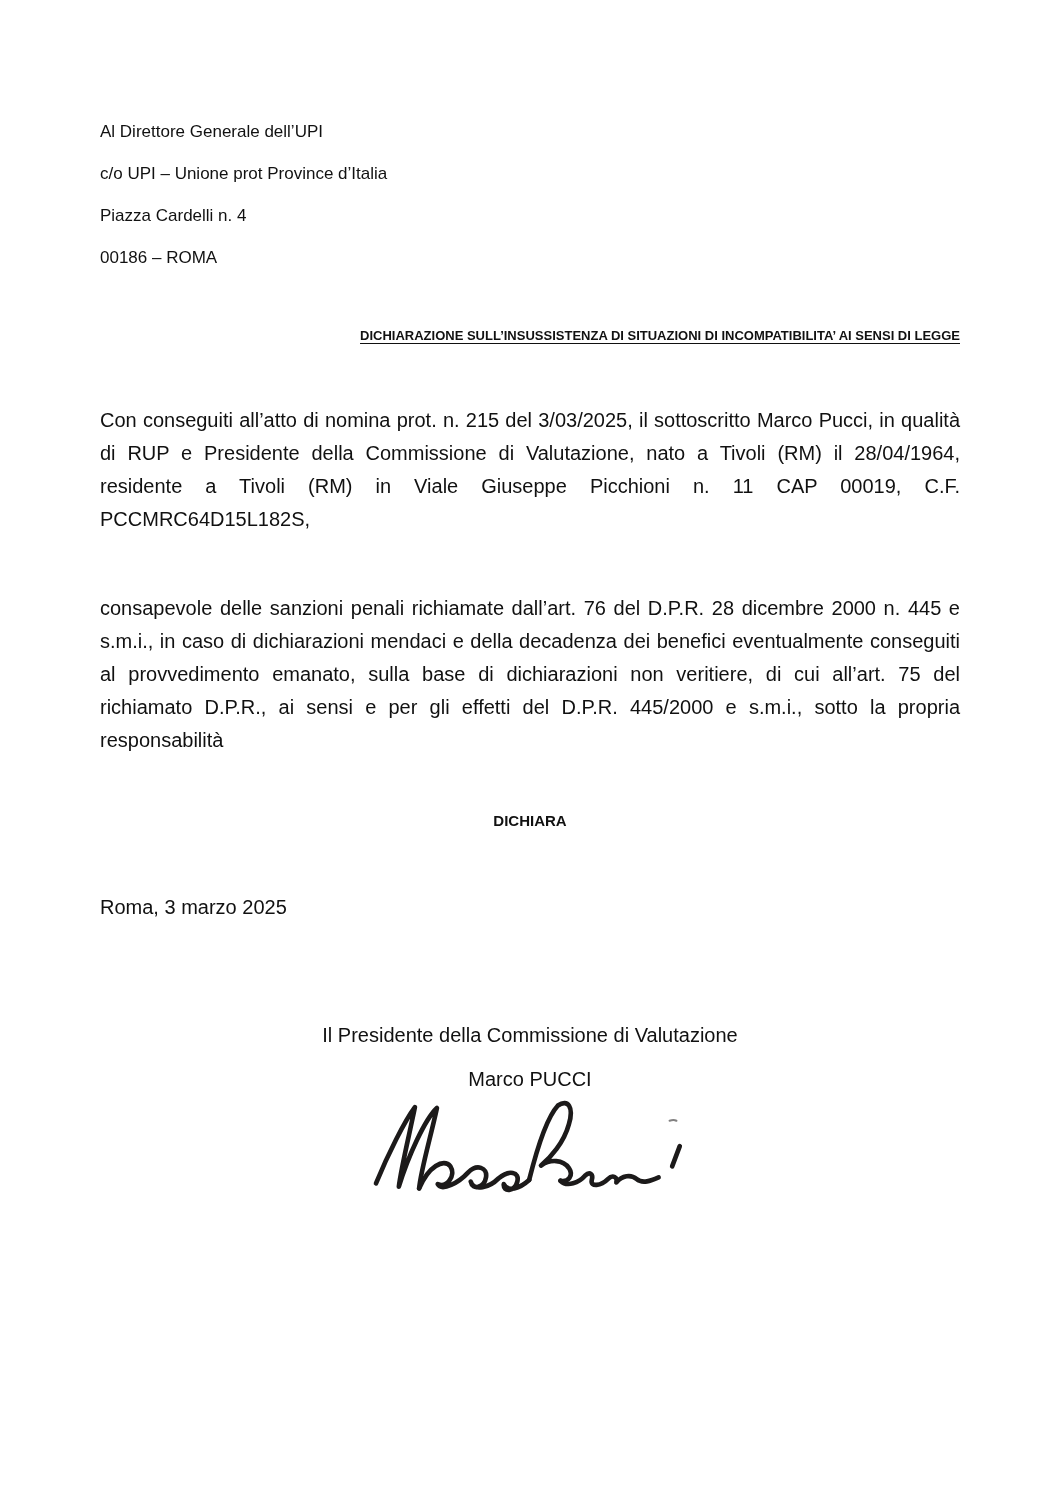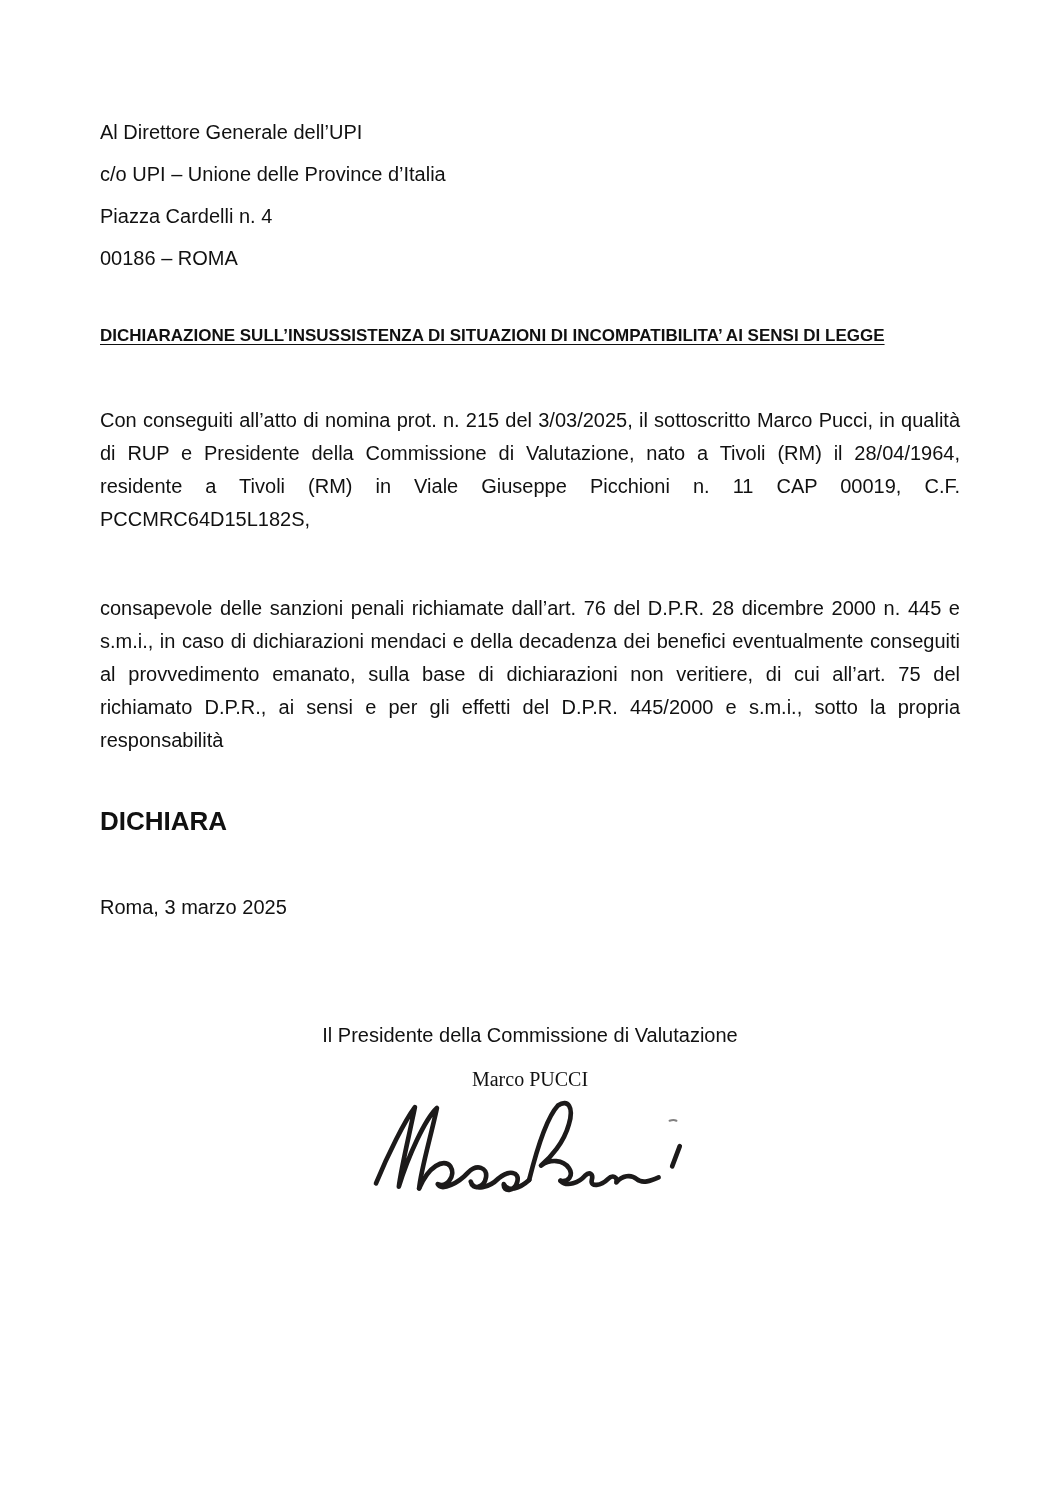--- a/index.html
+++ b/index.html
@@ -13,47 +13,47 @@
     height: 1497px;
     background: #ffffff;
     color: #111111;
     font-family: "Liberation Sans", "DejaVu Sans", sans-serif;
     overflow: hidden;
     box-sizing: border-box;
     padding: 122px 98px 0 100px;
   }
   .address p {
     margin: 0 0 22px 0;
-    font-size: 20px;
+    font-size: 17px;
     line-height: 20px;
     white-space: nowrap;
   }
   .doc-title {
     margin: 56px 0 0 0;
-    text-align: left;
-    font-size: 17px;
+    text-align: right;
+    font-size: 13px;
     font-weight: bold;
     line-height: 24px;
   }
   .doc-title .u {
     text-decoration: underline;
     text-underline-offset: 3px;
   }
   .para {
     margin: 56px 0 0 0;
     font-size: 20px;
     line-height: 33px;
     text-align: justify;
   }
   .para.second {
   }
   .dichiara {
     margin: 52px 0 0 0;
-    text-align: left;
-    font-size: 26px;
+    text-align: center;
+    font-size: 15px;
     font-weight: bold;
     line-height: 24px;
   }
   .decl-text {
     margin: 46px 0 0 0;
     font-size: 20px;
     line-height: 24px;
   }
   .date-line {
     margin: 62px 0 0 0;
@@ -66,42 +66,41 @@
   }
   .sign-role {
     margin: 4px;
     font-size: 20px;
     line-height: 24px;
   }
   .sign-name {
     margin: 20px 0 0 0;
     font-size: 20px;
     line-height: 24px;
-    font-family: Liberation Serif, serif;
   }
   .signature-wrap {
     margin: 6px auto 0 auto;
     width: 380px;
     height: 110px;
   }
   .signature-wrap svg {
     display: block;
     width: 100%;
     height: 100%;
   }
   b { font-weight: normal; }
 </style>
 </head>
 <body>
 
 <div class="page">
 
   <div class="address">
     <p>Al Direttore Generale dell’UPI</p>
-    <p>c/o UPI – Unione delle Province d’Italia</p>
+    <p>c/o UPI – Unione prot Province d’Italia</p>
     <p>Piazza Cardelli n. 4</p>
     <p>00186 – ROMA</p>
   </div>
 
   <p class="doc-title">
     <span class="u">DICHIARAZIONE SULL’INSUSSISTENZA DI SITUAZIONI DI INCOMPATIBILITA’ AI SENSI DI LEGGE</span>
   </p>
 
   <p class="para"><span>Con conseguiti </span><b>all’atto di nomina prot. n. 215 del 3/03/2025</b><span>, il sottoscritto Marco Pucci, in qualità di RUP e Presidente della Commissione di Valutazione, nato a Tivoli (RM) il 28/04/1964, residente a Tivoli (RM) in Viale Giuseppe Picchioni n. 11 CAP 00019, C.F. PCCMRC64D15L182S,</span></p>
 

